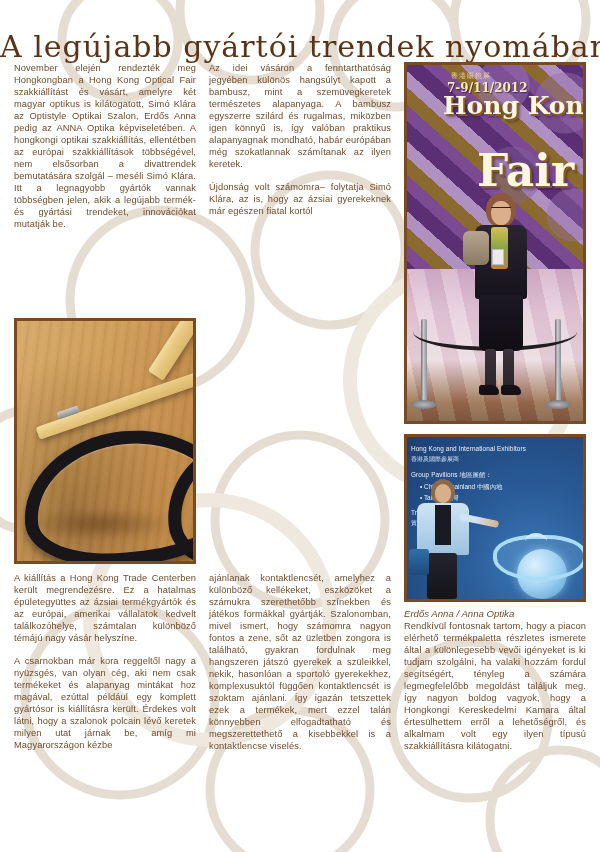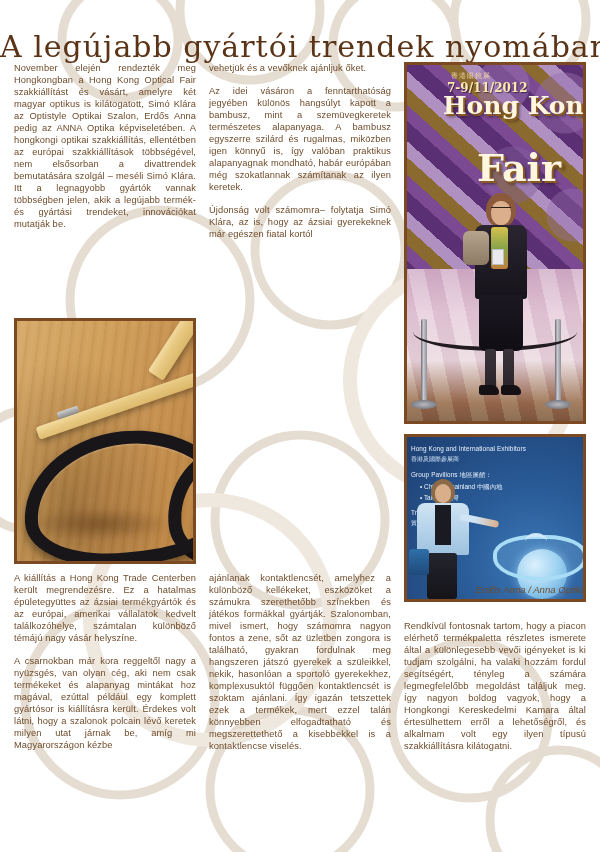--- a/index.html
+++ b/index.html
@@ -194,21 +194,21 @@
   .fair-l1, .fair-l2, .fair-l3 {
     position: absolute;
     font-family: "DejaVu Serif", serif;
     font-weight: bold;
     color: #fff6e0;
     text-shadow: 2px 2px 0 #8a5a20, 3px 3px 3px rgba(0,0,0,0.45);
     white-space: nowrap;
   }
   .fair-l1 { left: 36px;  top: 26px; font-size: 25px; }
   .fair-l2 { left: 8px;   top: 48px; font-size: 35px; }
-  .fair-l3 { left: 70px;  top: 80px; font-size: 38px; }
+  .fair-l3 { left: 70px;  top: 80px; font-size: 44px; }
 
   .fair-floor {
     position: absolute;
     left: 0; right: 0; bottom: 0; height: 152px;
     background:
       linear-gradient(180deg, #cfa8c4 0%, #e4c8d8 28%, #e9d7dd 60%, #8a5a32 88%, #6d4626 100%);
   }
   .fair-floor-tiles {
     position: absolute;
     inset: 0;
@@ -408,23 +408,23 @@
     position: absolute; left: -6px; top: 70px;
     width: 20px; height: 26px;
     background: linear-gradient(180deg,#2f6fa8,#1d4a7a);
     border-radius: 3px;
   }
 
   
   #caption {
     position: absolute;
     left: 404px;
-    top: 584px;
+    top: 608px;
     width: 182px;
-    text-align: right;
+    text-align: left;
     font-style: italic;
     font-size: 9.6px;
     color: #6e4b2a;
   }
 
   #col-3 { top: 620px; }
 </style>
 </head>
 <body>
 
@@ -451,21 +451,20 @@
 
 <div id="page">
 
   <h1 id="title">A legújabb gyártói trendek nyomában</h1>
 
   <div id="col-1" class="col">
     <p class="body">November elején rendezték meg Hongkongban a Hong Kong Optical Fair szakkiállítást és vásárt, amelyre két magyar optikus is kilátogatott, Simó Klára az Optistyle Optikai Szalon, Erdős Anna pedig az ANNA Optika képviseletében. A hongkongi optikai szakkiállítás, ellentétben az európai szakkiállítások többségével, nem elsősorban a divattrendek bemutatására szolgál – meséli Simó Klára. Itt a legnagyobb gyártók vannak többségben jelen, akik a legújabb termék- és gyártási trendeket, innovációkat mutatják be.</p>
   </div>
 
   <div id="col-2" class="col">
-    <p class="body">vehetjük és a vevőknek ajánljuk őket.</p>
     <p class="body">Az idei vásáron a fenntarthatóság jegyében különös hangsúlyt kapott a bambusz, mint a szemüvegkeretek természetes alapanyaga. A bambusz egyszerre szilárd és rugalmas, miközben igen könnyű is, így valóban praktikus alapanyagnak mondható, habár európában még szokatlannak számítanak az ilyen keretek.</p>
     <p class="body">Újdonság volt számomra– folytatja Simó Klára, az is, hogy az ázsiai gyerekeknek már egészen fiatal kortól</p>
   </div>
 
   <div id="fig-glasses" class="figure">
     <div class="wood"></div>
     <div class="shadow-blob"></div>
     <div class="temple" id="temple-b"></div>
     <div class="temple" id="temple-a"></div>
     <div class="hinge"></div>

